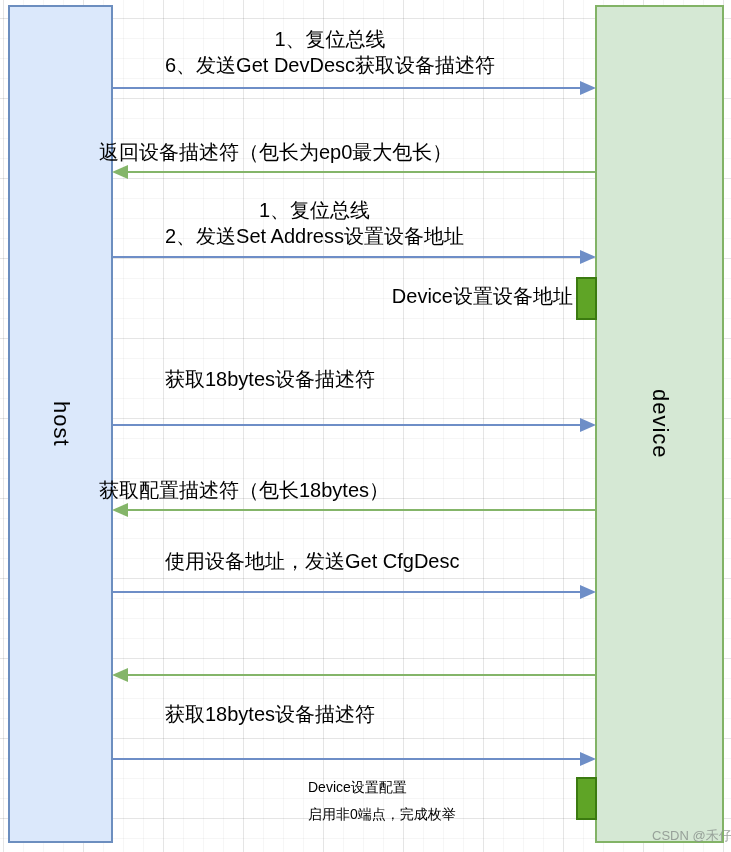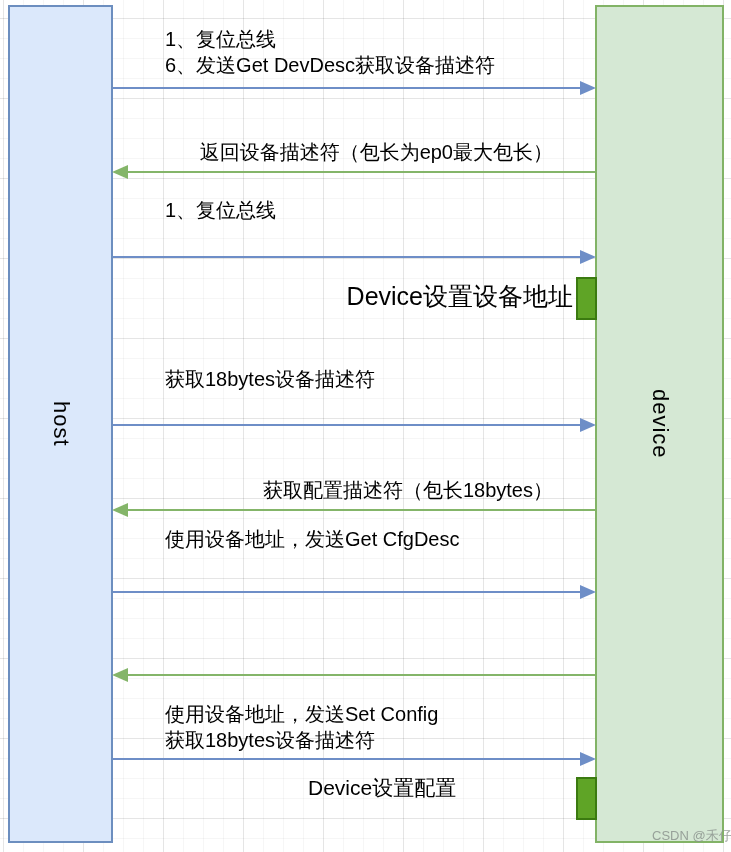--- a/index.html
+++ b/index.html
@@ -30,26 +30,26 @@
   .arrow.left  .shaft{left:10px;right:0;background:var(--arrow-green);}
   .head{position:absolute;width:0;height:0;top:-7px;}
   .arrow.right .head{
     right:-1px;border-left:16px solid var(--arrow-blue);
     border-top:7px solid transparent;border-bottom:7px solid transparent;}
   .arrow.left .head{
     left:-1px;border-right:16px solid var(--arrow-green);
     border-top:7px solid transparent;border-bottom:7px solid transparent;}
 
   .lbl{position:absolute;font-size:20px;line-height:26px;white-space:nowrap;}
-  .lbl.start{left:165px;text-align:left;}
-  .lbl.center{left:121px;width:432px;text-align:right;}
+  .lbl.start{left:165px;text-align:center;}
+  .lbl.center{left:99px;width:432px;text-align:left;}
 
-  .note{position:absolute;font-size:25px;line-height:27px;white-space:nowrap;}
+  .note{position:absolute;font-size:20px;line-height:27px;white-space:nowrap;}
   .note.right-align{left:113px;width:460px;text-align:right;}
-  .note.left-308{left:308px;text-align:left;font-size:21px;}
+  .note.left-308{left:308px;text-align:left;font-size:14px;}
 
   .activation{
     position:absolute;left:576px;width:21px;height:43px;box-sizing:border-box;
     background:var(--activation-fill);border:2px solid var(--activation-border);
   }
   #watermark{
     position:absolute;left:628px;top:827px;width:96px;text-align:left;
     font-size:13px;color:rgba(140,148,142,0.85);white-space:nowrap;margin-left:24px;
   }
 </style>
@@ -77,20 +77,21 @@
   <div class="lbl center" style="top:139px">
     <div>返回设备描述符（包长为ep0最大包长）</div>
   </div>
   <div class="arrow left" style="top:172px">
     <div class="shaft"></div>
     <div class="head"></div>
   </div>
 
   <div class="lbl start" style="top:197px">
     <div>1、复位总线</div>
+    <div>2、发送Set Address设置设备地址</div>
   </div>
   <div class="arrow right" style="top:257px">
     <div class="shaft"></div>
     <div class="head"></div>
   </div>
 
   <div class="note right-align" style="top:283px">
     <div>Device设置设备地址</div>
   </div>
   <div class="activation" style="top:277px"></div>
@@ -104,42 +105,42 @@
   </div>
 
   <div class="lbl center" style="top:477px">
     <div>获取配置描述符（包长18bytes）</div>
   </div>
   <div class="arrow left" style="top:510px">
     <div class="shaft"></div>
     <div class="head"></div>
   </div>
 
-  <div class="lbl start" style="top:526px">
+  <div class="lbl start" style="top:548px">
     <div>使用设备地址，发送Get CfgDesc</div>
   </div>
   <div class="arrow right" style="top:592px">
     <div class="shaft"></div>
     <div class="head"></div>
   </div>
 
   <div class="arrow left" style="top:675px">
     <div class="shaft"></div>
     <div class="head"></div>
   </div>
 
   <div class="lbl start" style="top:701px">
-    <div>使用设备地址，发送Set Config</div>
     <div>获取18bytes设备描述符</div>
   </div>
   <div class="arrow right" style="top:759px">
     <div class="shaft"></div>
     <div class="head"></div>
   </div>
 
   <div class="note left-308" style="top:774px">
     <div>Device设置配置</div>
+    <div>启用非0端点，完成枚举</div>
   </div>
   <div class="activation" style="top:777px"></div>
 
   <div id="watermark">CSDN @禾仔仔</div>
 
 </div>
 
 </body></html>

